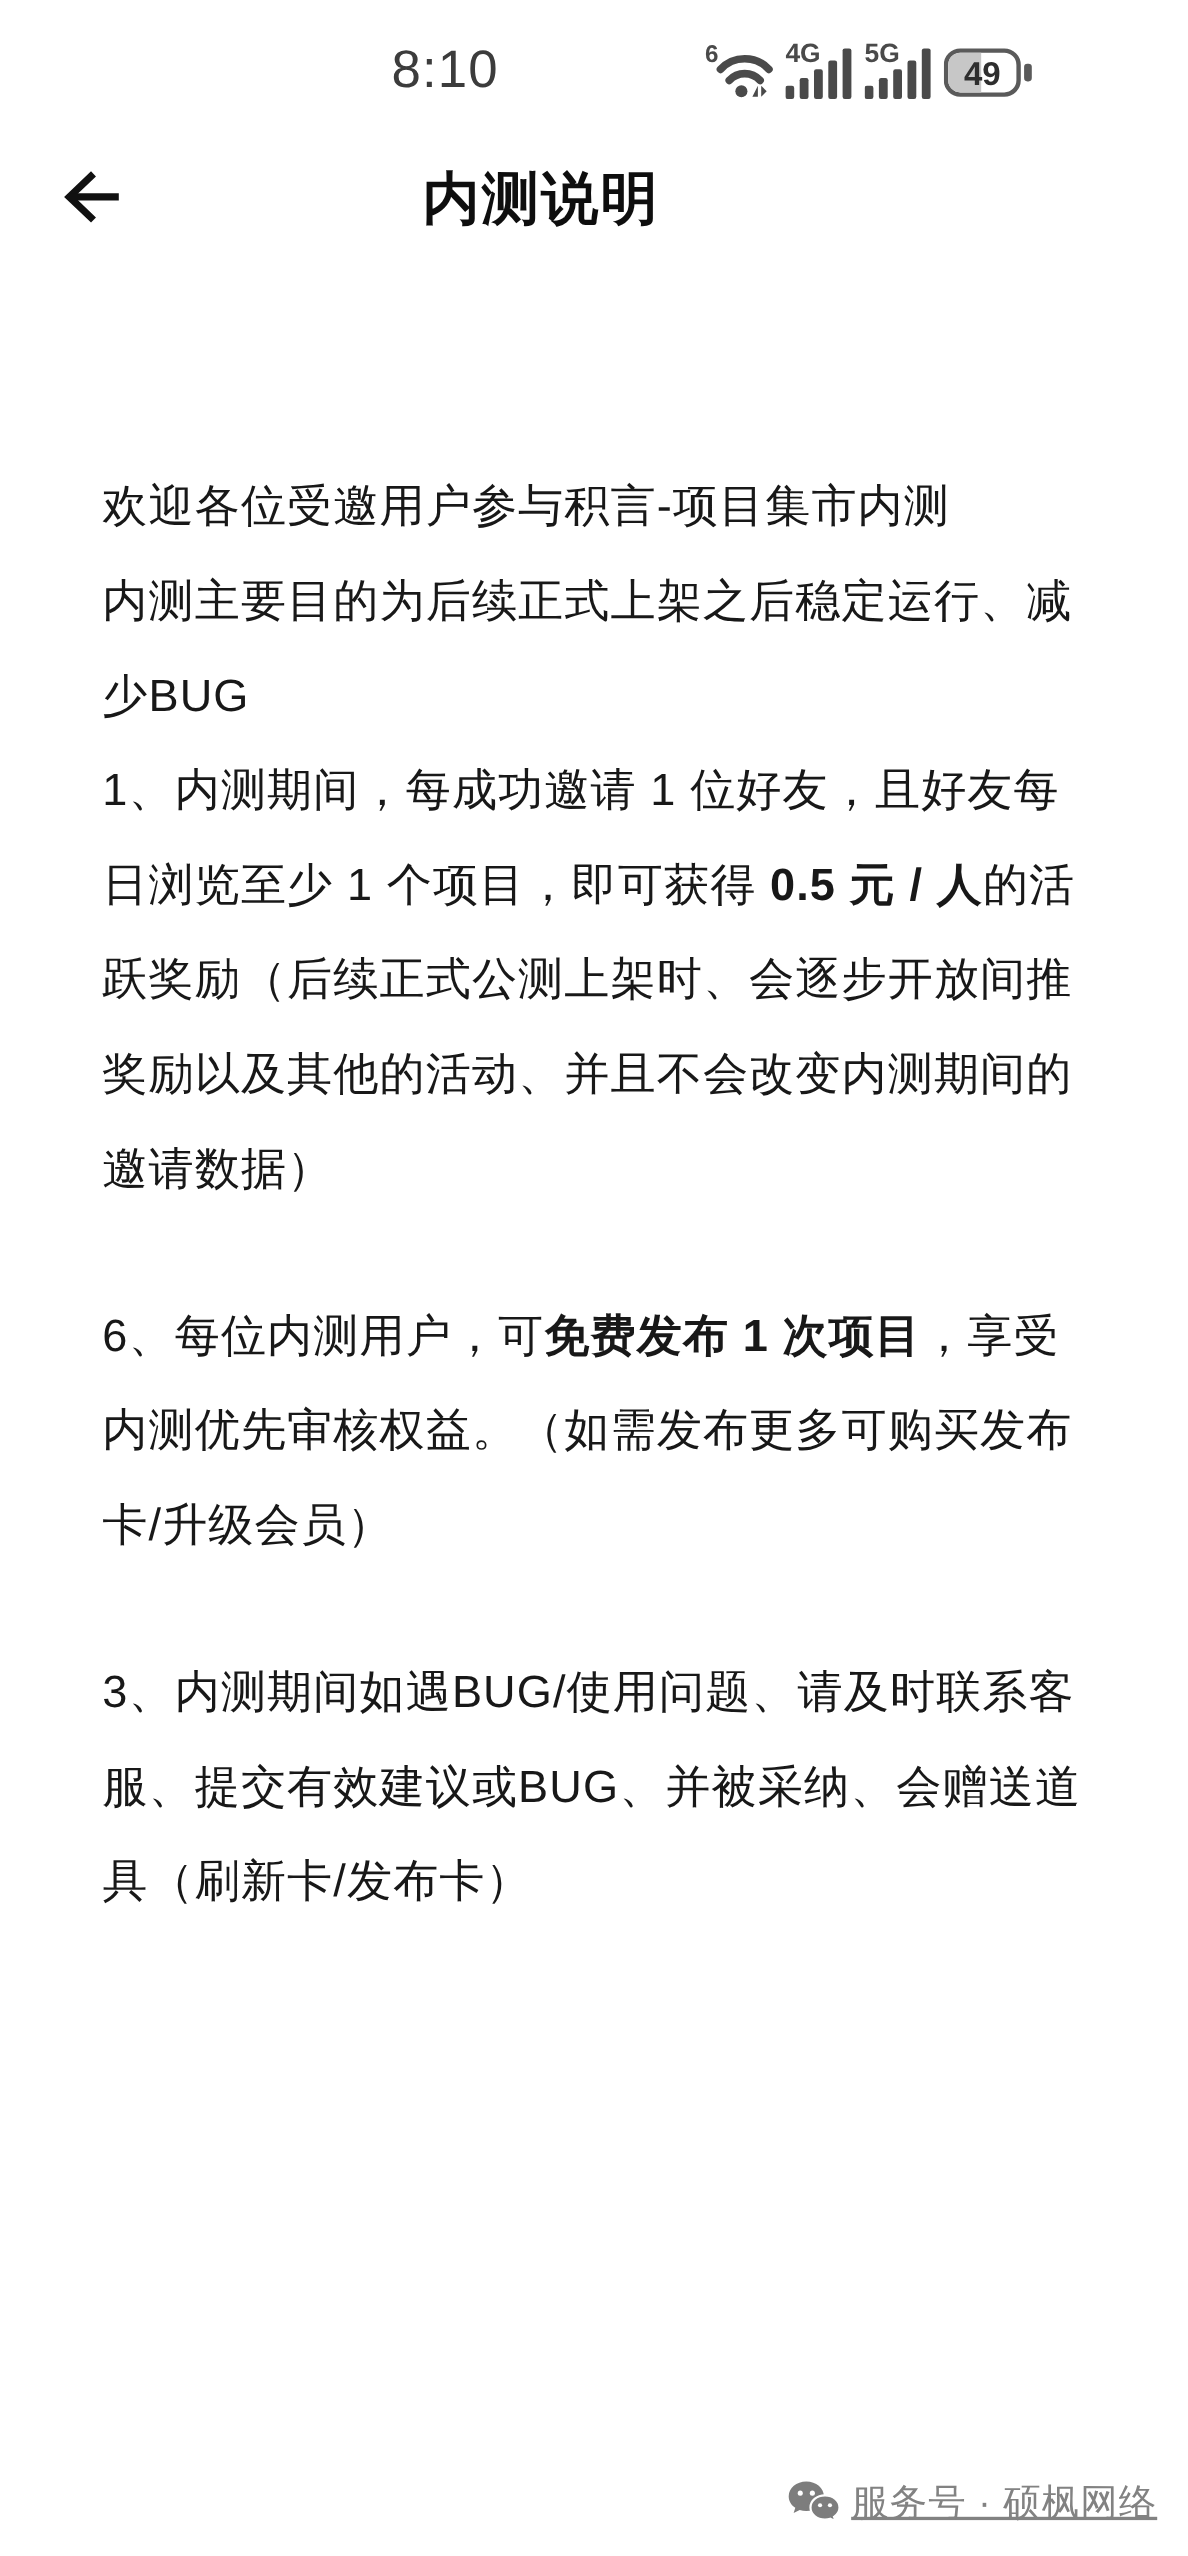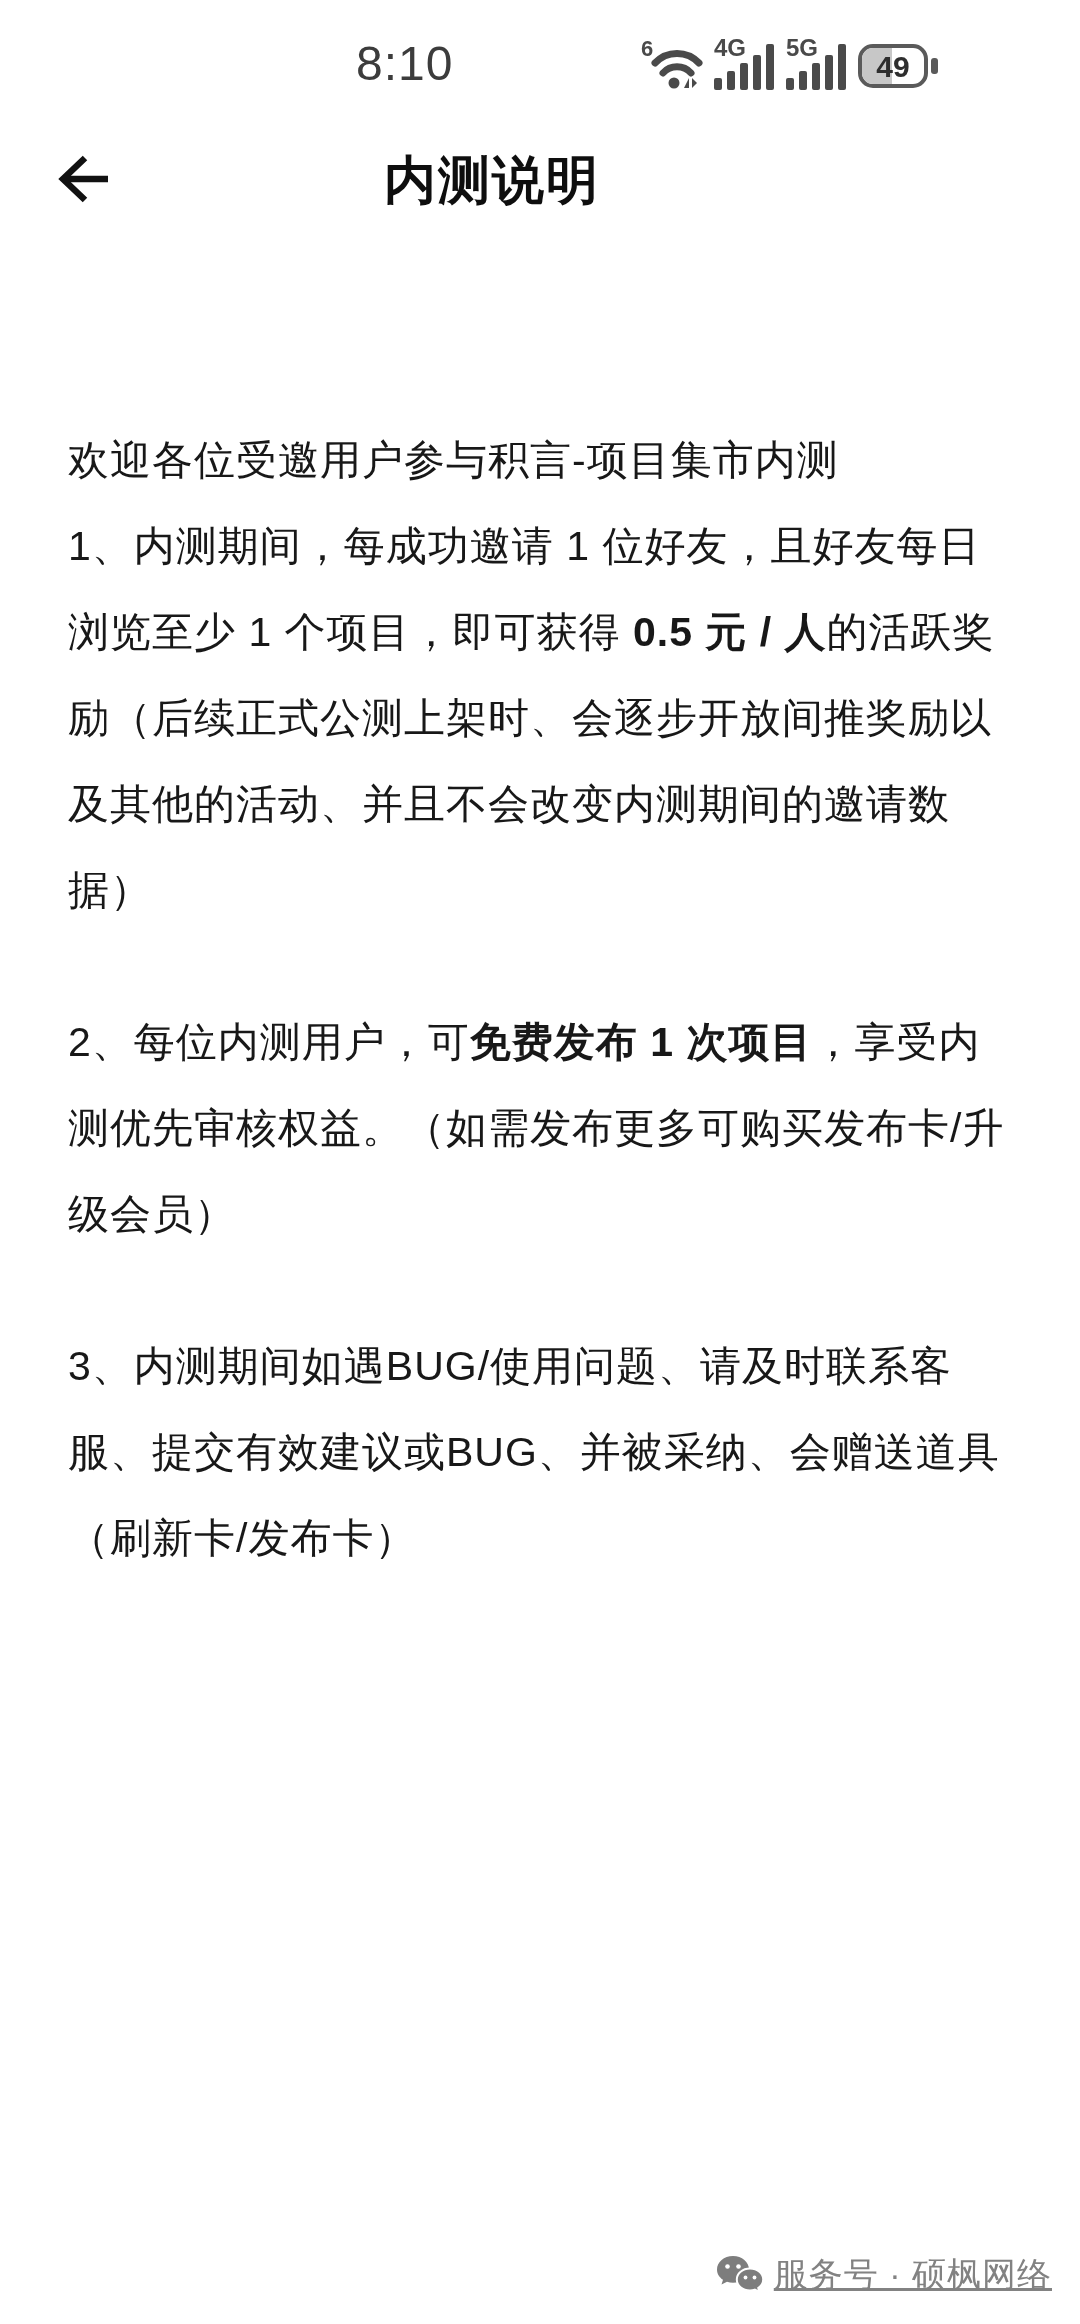--- a/index.html
+++ b/index.html
@@ -36,21 +36,21 @@
   }
   .page-title {
     position: absolute; left: 0; top: 0; width: 100%; height: 90px;
     display: flex; align-items: center; justify-content: center;
     font-size: 52px; font-weight: 700; color: #0e0e0e; letter-spacing: 2px;
   }
 
   
   .content {
     position: absolute; top: 417px; left: 0;
-    width: 1080px; padding: 0 68px; box-sizing: border-box;
+    width: 1080px; padding: 0 93px; box-sizing: border-box;
     font-size: 41px; line-height: 86px; letter-spacing: 1px;
     color: #181818; font-weight: 500;
     word-break: break-word;
   }
   .content p { margin: 0; }
   .content p.gap-60 { margin-top: 60px; }
   .content p.gap-66 { margin-top: 66px; }
   .content .bold { font-weight: 800; }
 
   
@@ -113,28 +113,31 @@
         <path d="M32 7 L10 28 L32 49" stroke="#111111" stroke-width="6.5" fill="none"></path>
         <path d="M10 28 H 55" stroke="#111111" stroke-width="6.5" fill="none"></path>
       </svg>
     </button>
   </div>
 
   <div class="content">
     <p>
       <span>欢迎各位受邀用户参与积言-项目集市内测</span>
     </p>
+    <p>
+      <span>内测主要目的为后续正式上架之后稳定运行、减少BUG</span>
+    </p>
 
 
     <p>
       <span>1、内测期间，每成功邀请 1 位好友，且好友每日浏览至少 1 个项目，即可获得 </span><span class="bold">0.5 元 / 人</span><span>的活跃奖励（后续正式公测上架时、会逐步开放间推奖励以及其他的活动、并且不会改变内测期间的邀请数据）</span>
     </p>
 
     <p class="gap-66">
-      <span>2、每位内测用户，可</span><span class="bold">免费发布 1 次项目</span><span>，享受内测优先审核权益。（如需发布更多可购买发布卡/升级会员）</span>
+      <span>6、每位内测用户，可</span><span class="bold">免费发布 1 次项目</span><span>，享受内测优先审核权益。（如需发布更多可购买发布卡/升级会员）</span>
     </p>
 
     <p class="gap-66">
       <span>3、内测期间如遇BUG/使用问题、请及时联系客服、提交有效建议或BUG、并被采纳、会赠送道具（刷新卡/发布卡）</span><span class="bold"></span><span></span>
     </p>
   </div>
 
   <div class="watermark">
     <svg width="48" height="42" viewBox="0 0 48 42">
       <path d="M17 2 C8 2 1 8 1 15.5 C1 20 3.5 23.5 7 25.8 L5.5 30.5 L11 27.8 C12.9 28.4 14.9 28.8 17 28.8 C26 28.8 33 22.9 33 15.5 C33 8 26 2 17 2 Z" fill="#7d7d7d"></path>

